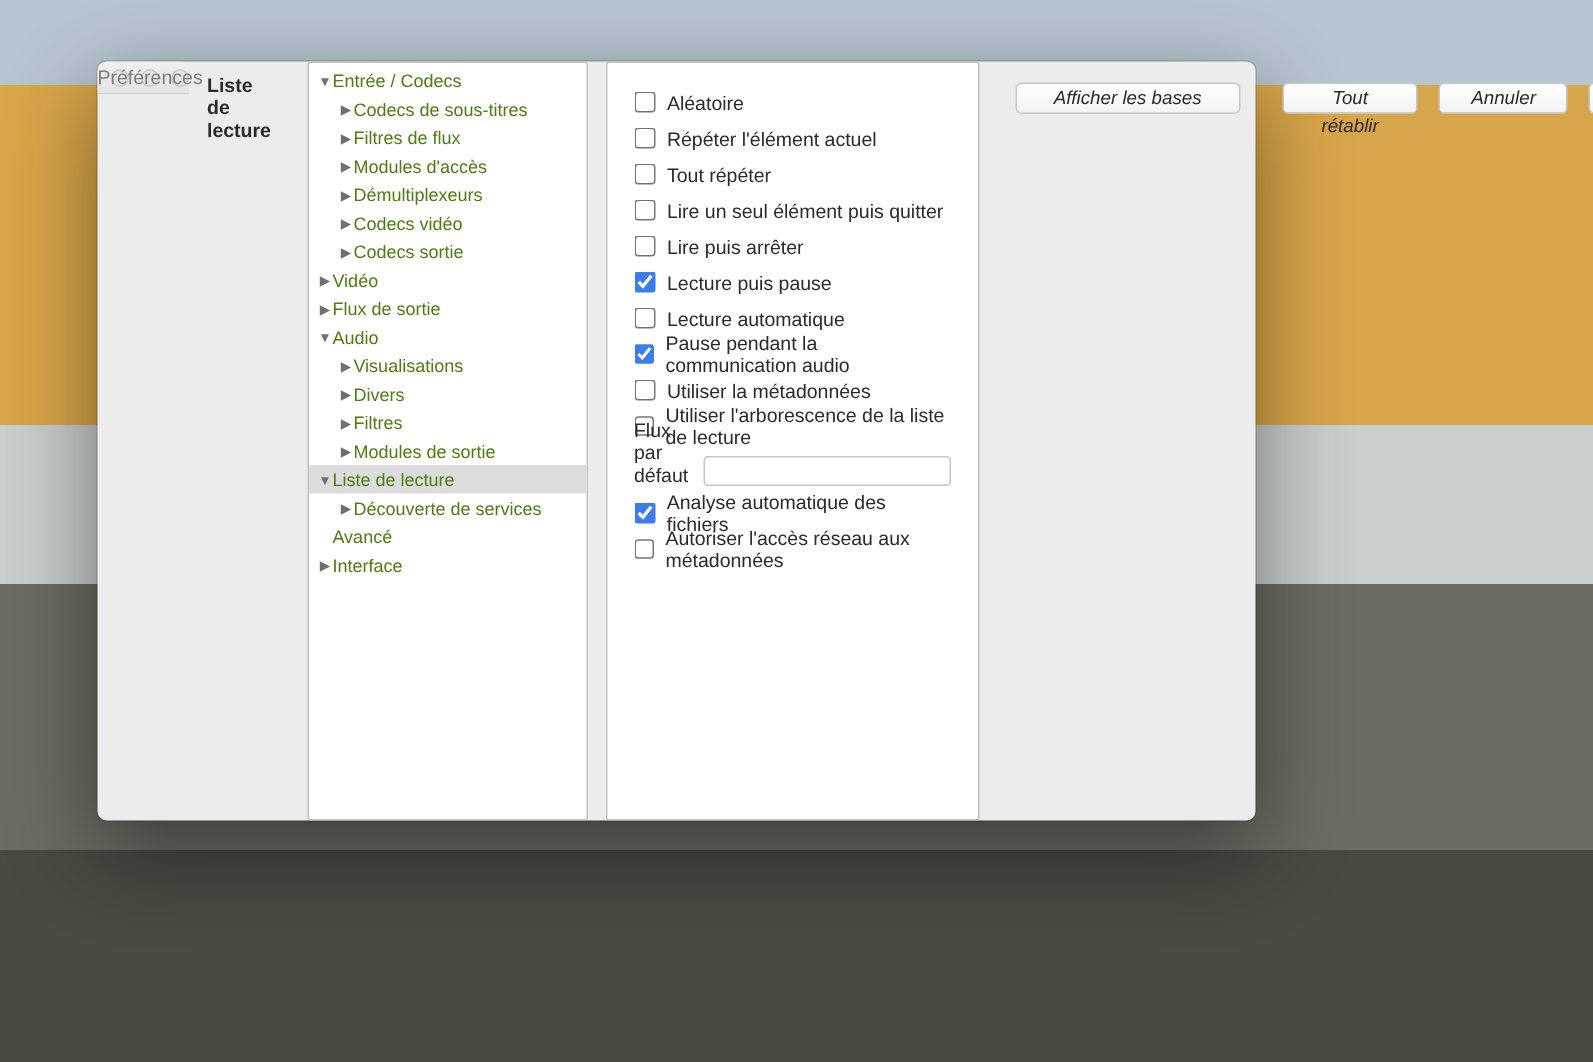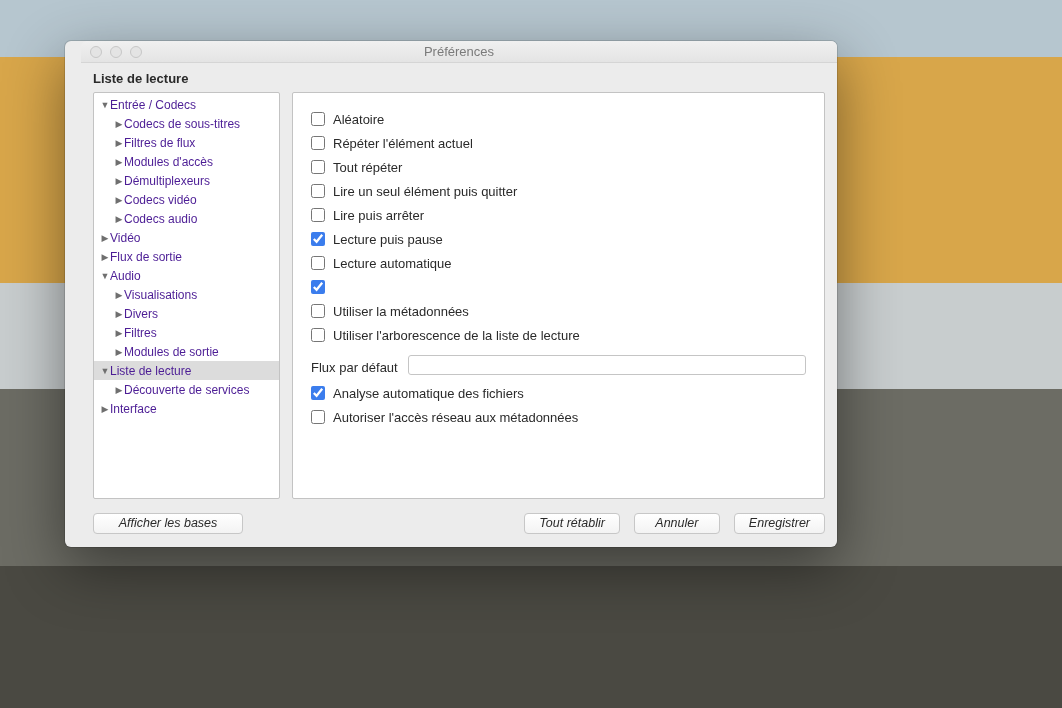--- a/index.html
+++ b/index.html
@@ -27,22 +27,21 @@
   .window {
     position: absolute;
     left: 65px;
     top: 41px;
     width: 772px;
     height: 506px;
     background: #ececec;
     border-radius: 6px;
     box-shadow: 0 20px 60px rgba(0,0,0,0.45), 0 0 0 1px rgba(0,0,0,0.12);
     display: flex;
-    flex-direction: column;
-    padding-left: 16px;
+    flex-direction: row;
   }
   .titlebar {
     height: 22px;
     position: relative;
     border-top-left-radius: 6px;
     border-top-right-radius: 6px;
     background: linear-gradient(#f0f0f0, #e4e4e4);
     display: flex;
     align-items: center;
     border-bottom: 1px solid #d5d5d5;
@@ -102,21 +101,21 @@
   }
   .tree-row .disc {
     font-size: 9px;
     color: #6f6f6f;
     width: 10px;
     display: inline-block;
     text-align: center;
   }
   .tree-row .lbl {
     margin-left: 0;
-    color: #4c1d95;
+    color: #4d7c0f;
   }
   .content {
     flex: 1;
     background: #ffffff;
     border: 1px solid #c3c3c3;
     border-radius: 2px;
     padding: 14px 18px;
     overflow-y: auto;
     font-size: 13px;
   }
@@ -214,21 +213,21 @@
           <div class="tree-row" style="padding-left: 20px;">
             <span class="disc">▶</span>
             <span class="lbl">Démultiplexeurs</span>
           </div>
           <div class="tree-row" style="padding-left: 20px;">
             <span class="disc">▶</span>
             <span class="lbl">Codecs vidéo</span>
           </div>
           <div class="tree-row" style="padding-left: 20px;">
             <span class="disc">▶</span>
-            <span class="lbl">Codecs audio</span>
+            <span class="lbl">Codecs sortie</span>
           </div>
           <div class="tree-row" style="padding-left: 6px;">
             <span class="disc">▶</span>
             <span class="lbl">Vidéo</span>
           </div>
           <div class="tree-row" style="padding-left: 6px;">
             <span class="disc">▶</span>
             <span class="lbl">Flux de sortie</span>
           </div>
           <div class="tree-row" style="padding-left: 6px;">
@@ -253,20 +252,24 @@
           </div>
           <div class="tree-row selected" style="padding-left: 6px;">
             <span class="disc">▼</span>
             <span class="lbl">Liste de lecture</span>
           </div>
           <div class="tree-row" style="padding-left: 20px;">
             <span class="disc">▶</span>
             <span class="lbl">Découverte de services</span>
           </div>
           <div class="tree-row" style="padding-left: 6px;">
+            <span class="disc"></span>
+            <span class="lbl">Avancé</span>
+          </div>
+          <div class="tree-row" style="padding-left: 6px;">
             <span class="disc">▶</span>
             <span class="lbl">Interface</span>
           </div>
         </div>
 
       <div class="content">
         <div id="group1">
             <div class="check-row">
               <input type="checkbox" style="">
               <label>Aléatoire</label>
@@ -290,20 +293,21 @@
             <div class="check-row">
               <input type="checkbox" checked="" style="">
               <label>Lecture puis pause</label>
             </div>
             <div class="check-row">
               <input type="checkbox" style="">
               <label>Lecture automatique</label>
             </div>
             <div class="check-row">
               <input type="checkbox" checked="" style="">
+              <label>Pause pendant la communication audio</label>
             </div>
             <div class="check-row">
               <input type="checkbox" style="">
               <label>Utiliser la métadonnées</label>
             </div>
             <div class="check-row">
               <input type="checkbox" style="">
               <label>Utiliser l'arborescence de la liste de lecture</label>
             </div>
           </div>

